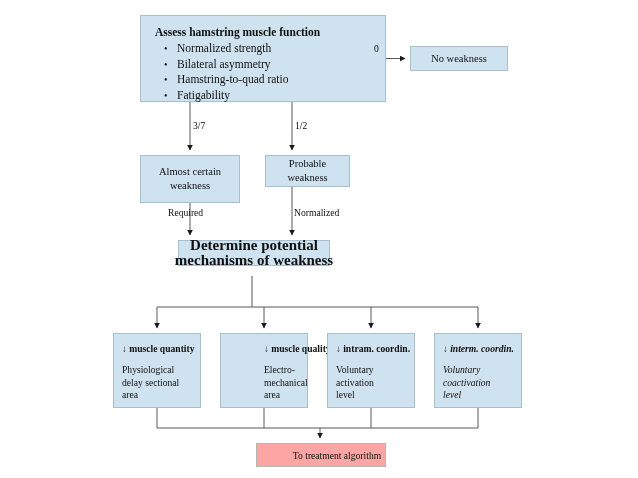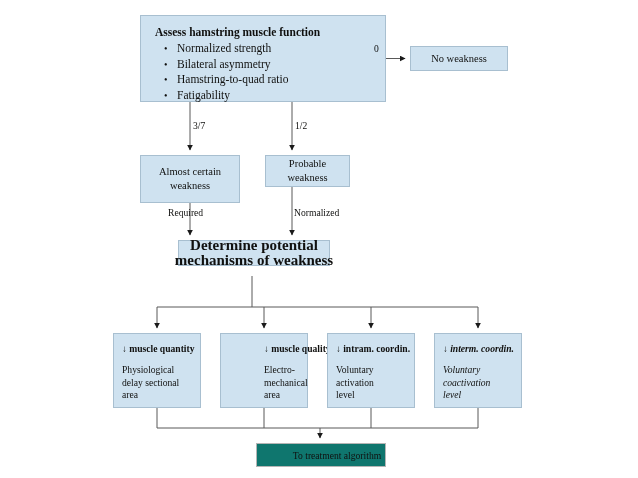--- a/index.html
+++ b/index.html
@@ -23,21 +23,21 @@
     height: 478px;
   }
   .node {
     position: absolute;
     box-sizing: border-box;
     background: #cfe2f0;
     border: 1px solid #a8bfd0;
     color: #10100f;
   }
   .node.plain {
-    background: #0f766e;
+    background: #fca5a5;
     border: 1px solid #b5b5b5;
     padding-left: 32px;
   }
   .node-center {
     display: flex;
     flex-direction: column;
     align-items: center;
     justify-content: center;
     text-align: center;
   }

